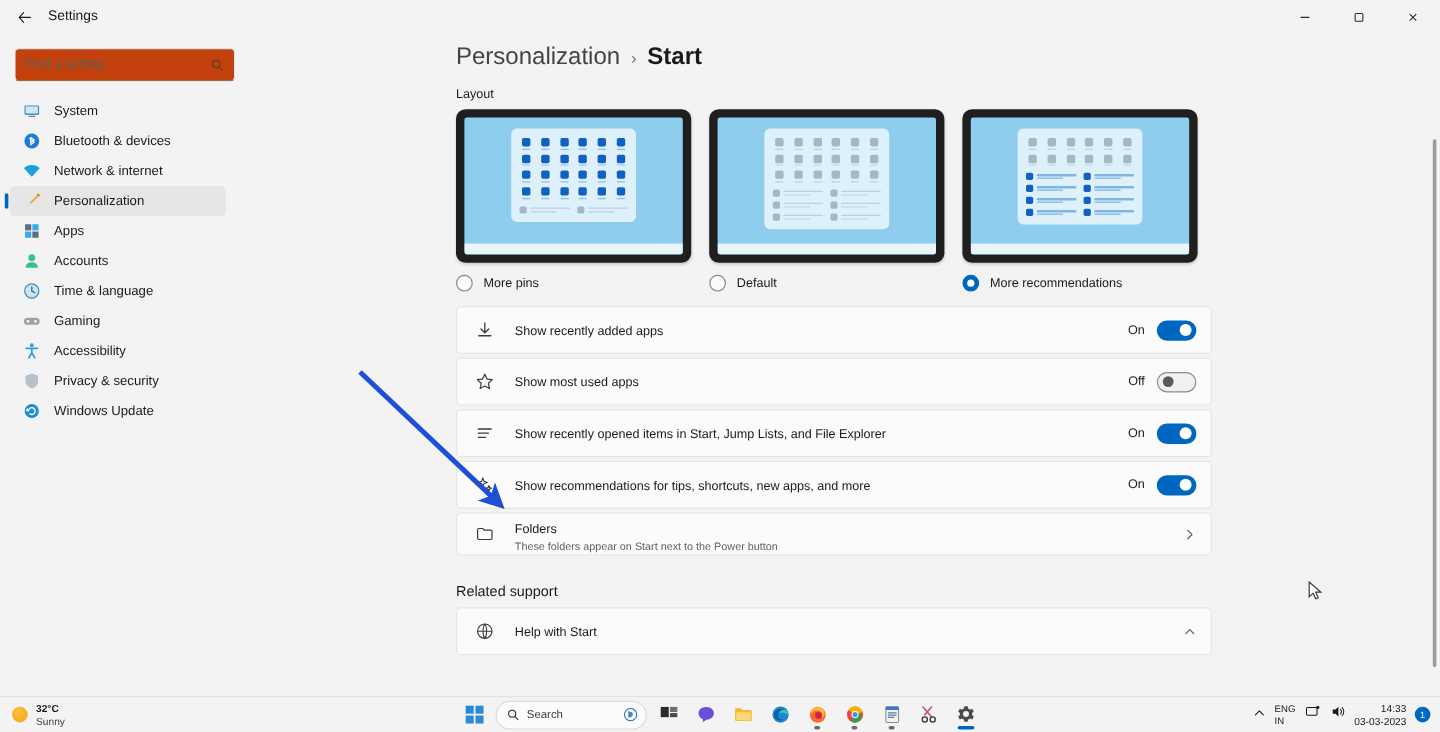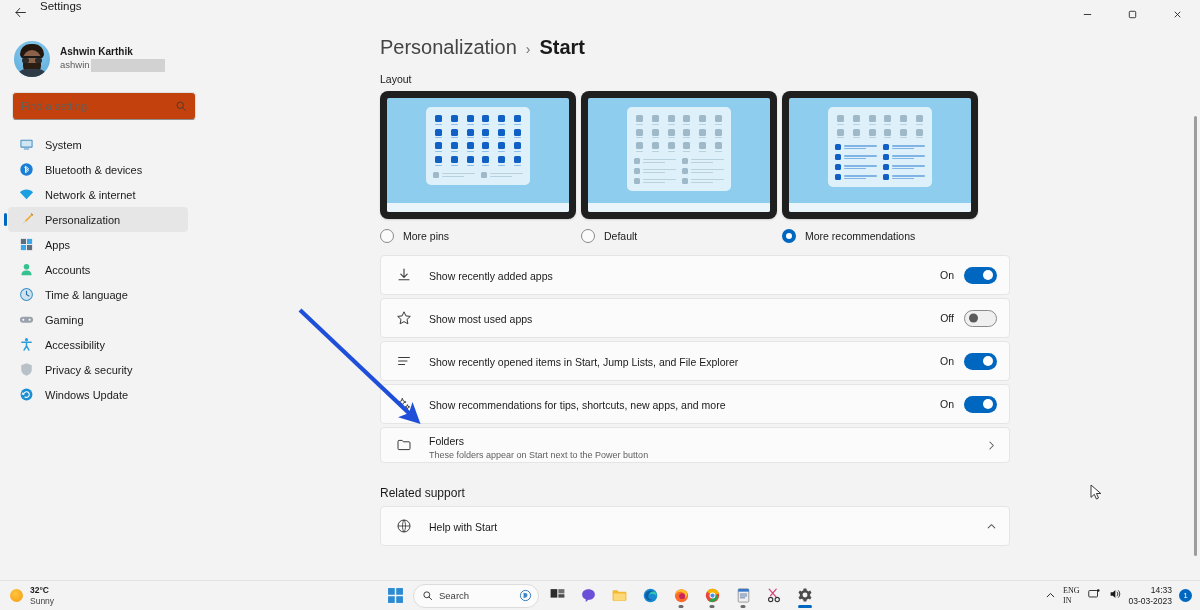--- a/index.html
+++ b/index.html
@@ -8,21 +8,21 @@
     font-family: "Liberation Sans", sans-serif;
     background: #f3f3f3;
     overflow: hidden;
     -webkit-font-smoothing: antialiased;
   }
   #app { position: relative; width: 1200px; height: 610px; background: #f3f3f3; }
 
   
   .titlebar {
     position: absolute; top: 0; left: 0; width: 1200px; height: 28px;
-    background: #f3f3f3; display: flex; align-items: flex-start;
+    background: #f3f3f3; display: flex; align-items: center;
   }
   .back-btn {
     width: 28px; height: 24px; margin-left: 6px;
     display: flex; align-items: center; justify-content: center;
     border-radius: 4px; color: #1a1a1a;
   }
   .title-text { font-size: 11.5px; color: #1a1a1a; margin-left: 6px; }
   .wincontrols { position: absolute; right: 0; top: 0; display: flex; height: 28px; }
   .wc { width: 45px; height: 28px; display: flex; align-items: center; justify-content: center; color: #2b2b2b; }
 
@@ -97,21 +97,21 @@
   .content {
     position: absolute; left: 196px; top: 28px; width: 1004px; height: 552px;
     background: #f3f3f3; overflow: hidden;
   }
   .breadcrumb { display: flex; align-items: baseline; padding: 8px 0 0 184px; }
   .bc-parent { font-size: 20px; color: #444; }
   .bc-sep { font-size: 14px; color: #707070; margin: 0 9px; }
   .bc-current { font-size: 20px; font-weight: bold; color: #1a1a1a; }
   .section-label { font-size: 10.5px; color: #1a1a1a; padding: 14px 0 0 184px; }
 
-  .layout-row { display: flex; gap: 5px; padding: 6px 0 0 184px; }
+  .layout-row { display: flex; gap: 15px; padding: 6px 0 0 184px; }
   .layout-opt { width: 196px; }
   .preview {
     width: 196px; height: 128px; background: #1f1f1f;
     border-radius: 8px; padding: 7px; box-shadow: 0 1px 2px rgba(0,0,0,.14);
   }
   .screen {
     width: 100%; height: 100%; background: #8ecdee; border-radius: 2px;
     position: relative; overflow: hidden;
     display: flex; align-items: flex-start; justify-content: center;
   }
@@ -200,21 +200,21 @@
     height: 2.5px; border-radius: 2px; background: #0067c0;
   }
   .tb-item.active:after { width: 14px; }
   .tb-item.running:after { width: 5px; background: #6b6b6b; }
   .tb-search {
     height: 24px; width: 126px; background: #fbfbfb; border: 1px solid #dcdcdc;
     border-radius: 13px; display: flex; align-items: center; padding: 0 6px 0 8px; gap: 6px;
   }
   .tb-search span { font-size: 9.5px; color: #3c3c3c; flex: 1; }
   .tray { position: absolute; right: 8px; display: flex; align-items: center; gap: 7px; }
-  .tray-lang { font-size: 8px; color: #1a1a1a; line-height: 1.15; text-align: left; font-family: Liberation Serif, serif; }
+  .tray-lang { font-size: 8px; color: #1a1a1a; line-height: 1.15; text-align: left; }
   .tray-clock { font-size: 8.5px; color: #1a1a1a; line-height: 1.25; text-align: right; }
   .tray-badge {
     width: 13px; height: 13px; border-radius: 50%; background: #0067c0; color: #fff;
     font-size: 7.5px; display: flex; align-items: center; justify-content: center;
   }
   .cursor { position: absolute; pointer-events: none; }
 </style>
 </head>
 <body>
 
@@ -240,36 +240,20 @@
       </div>
       <div class="wc close">
         <svg width="11" height="11" viewBox="0 0 12 12">
             <path d="M3 3 L9 9 M9 3 L3 9" stroke="currentColor" stroke-width="1"></path>
           </svg>
       </div>
     </div>
   </div>
 
   <div class="sidebar">
-    <div class="profile">
-      <div class="avatar">
-        <div class="hair"></div>
-          <div class="face"></div>
-          <div class="glasses"></div>
-        <div class="beard"></div>
-          <div class="shoulders"></div>
-      </div>
-      <div class="profile-meta">
-        <div class="profile-name">Ashwin Karthik</div>
-        <div class="profile-mail">
-          <span>ashwin</span>
-          <span class="redact"></span>
-        </div>
-      </div>
-    </div>
 
     <div class="searchbox">
       <input type="text" placeholder="Find a setting" style="">
       <svg width="12" height="12" viewBox="0 0 16 16">
         <circle cx="7" cy="7" r="4.3" fill="none" stroke="#3c3c3c" stroke-width="1.1"></circle>
         <path d="M10.2 10.2 L14 14" stroke="#3c3c3c" stroke-width="1.1" stroke-linecap="round"></path>
       </svg>
     </div>
 
     <div class="navlist">

